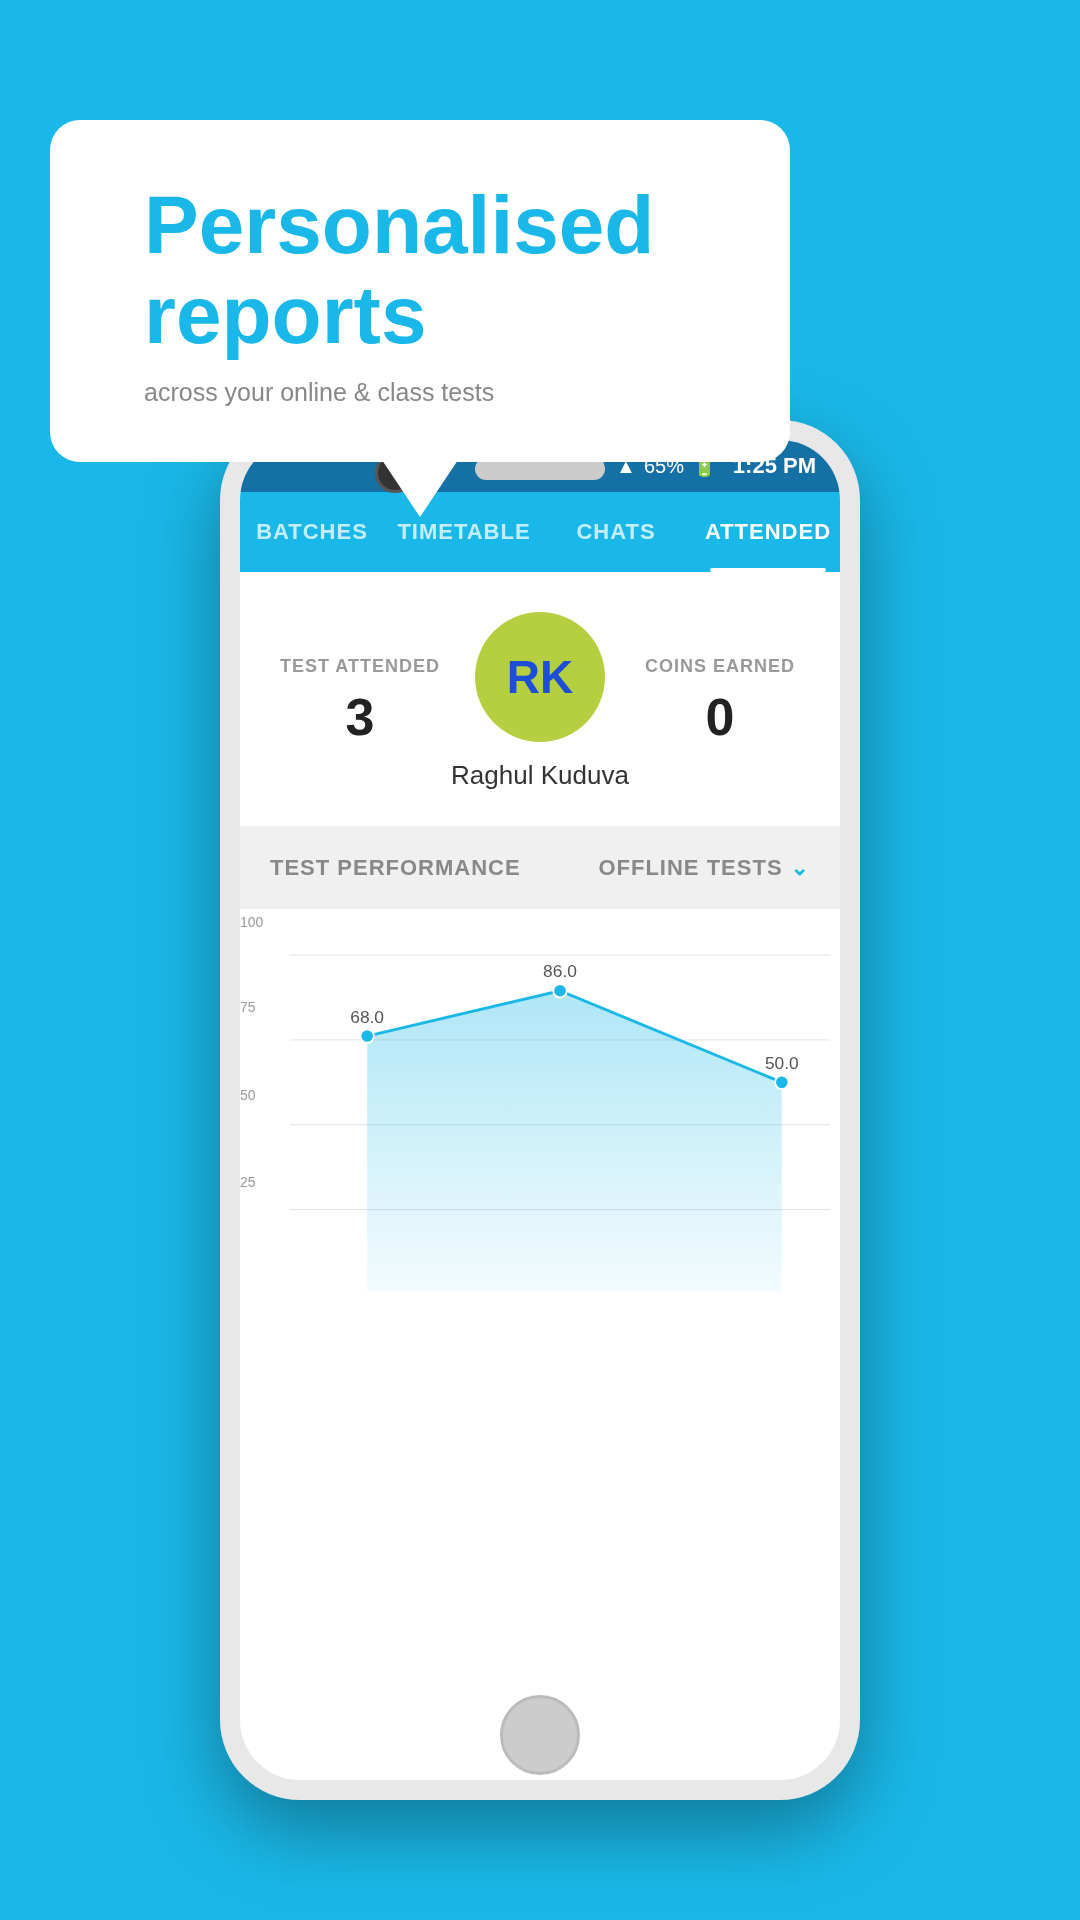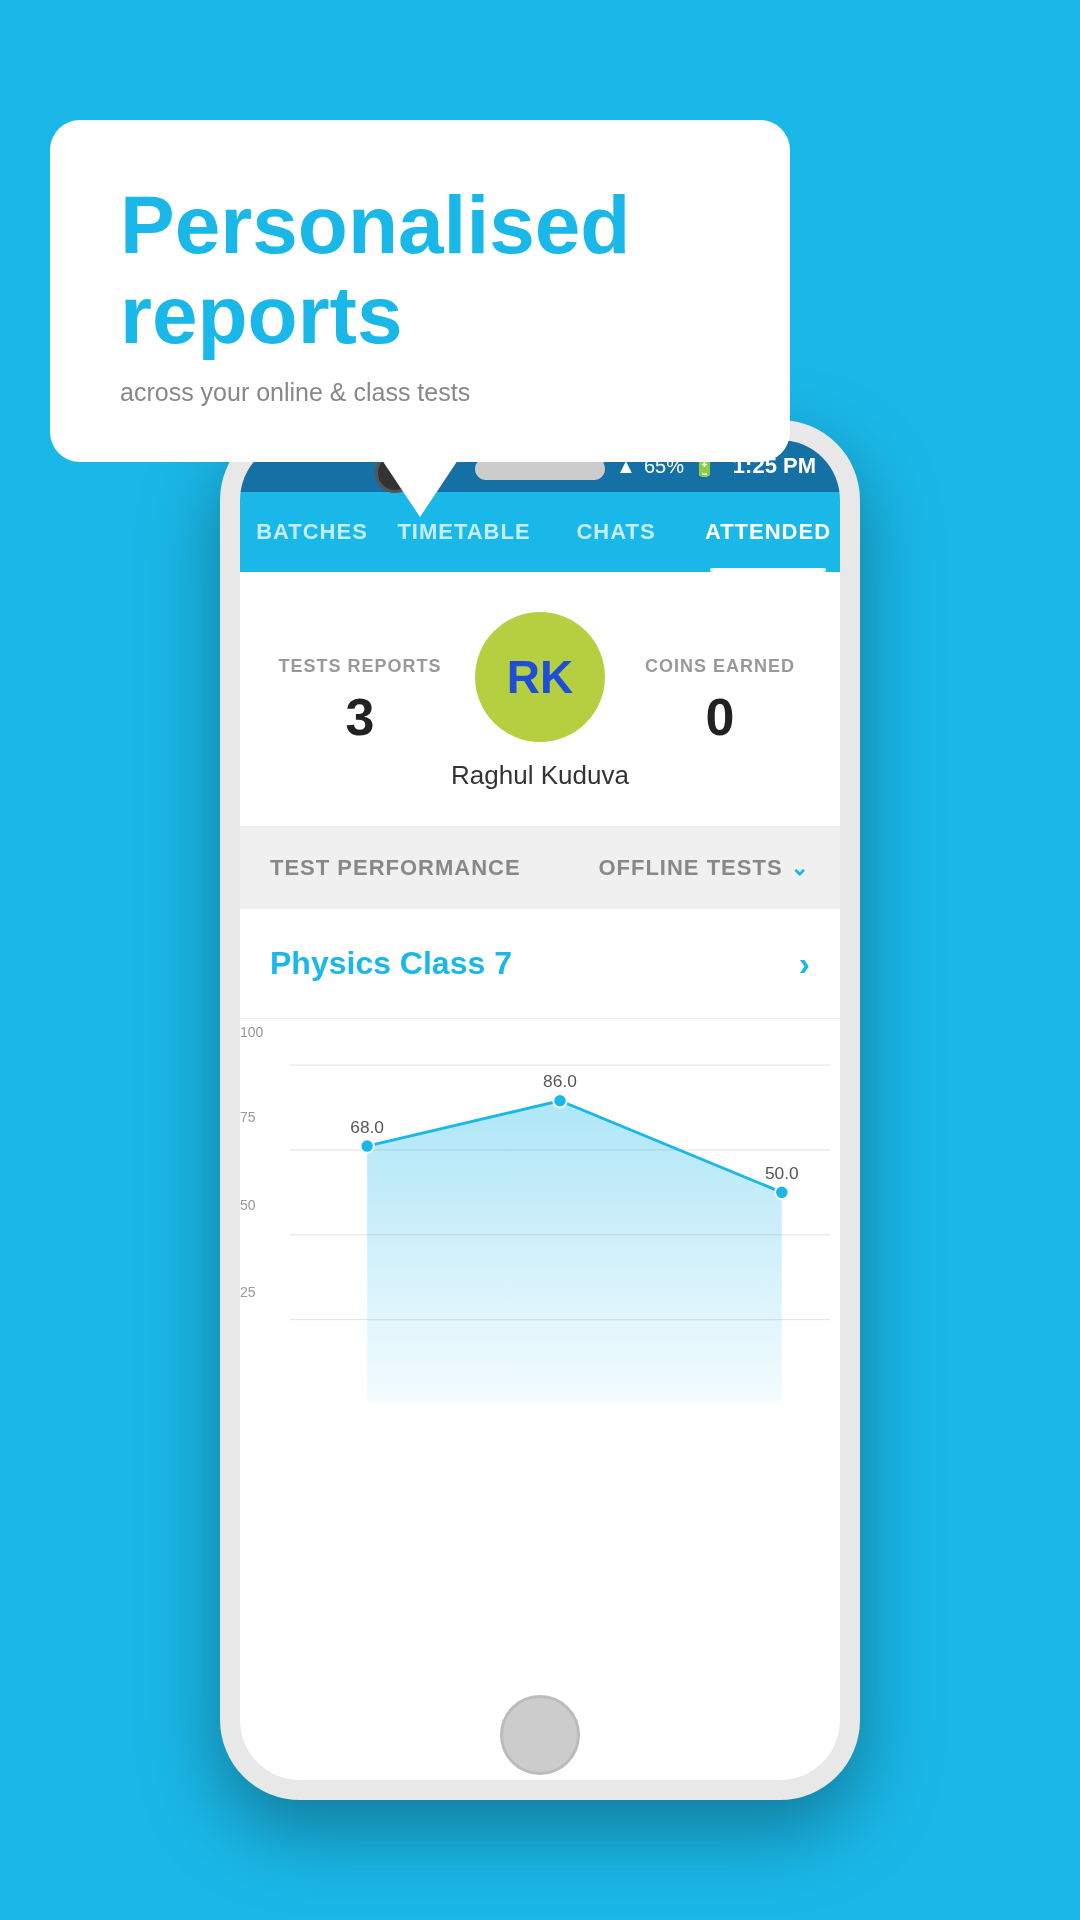--- a/index.html
+++ b/index.html
@@ -14,21 +14,21 @@
     }
 
     
     .speech-bubble {
       position: absolute;
       top: 120px;
       left: 50px;
       width: 740px;
       background: white;
       border-radius: 30px;
-      padding: 60px 70px 55px 70px;
+      padding: 60px 70px 55px 94px;
       z-index: 10;
     }
     .speech-bubble::after {
       content: '';
       position: absolute;
       bottom: -55px;
       left: 50%;
       transform: translateX(-50%);
       width: 0;
       height: 0;
@@ -334,21 +334,21 @@
         <div class="nav-tab">
           <span>CHATS</span>
         </div>
         <div class="nav-tab active">
           <span>ATTENDED</span>
         </div>
       </div>
 
       <div class="profile-section">
         <div class="stat-block">
-          <div class="stat-label">TESTS REPORTS</div>
+          <div class="stat-label">TEST ATTENDED</div>
           <div class="stat-value">3</div>
         </div>
         <div class="avatar-block">
           <div class="avatar-circle">
             <span>RK</span>
           </div>
           <div class="avatar-name">Raghul Kuduva</div>
         </div>
         <div class="stat-block">
           <div class="stat-label">COINS EARNED</div>
@@ -357,24 +357,20 @@
       </div>
 
       <div class="performance-bar">
         <div class="perf-label">TEST PERFORMANCE</div>
         <div class="offline-btn">
           <span>OFFLINE TESTS</span>
           <span class="chevron-down">⌄</span>
         </div>
       </div>
 
-      <div class="physics-row">
-        <div class="physics-label">Physics Class 7</div>
-        <div class="chevron-right">›</div>
-      </div>
 
       <div class="chart-area">
         
         <span class="y-axis-label" style="top: 5px;">100</span>
         <span class="y-axis-label" style="top: 90px;">75</span>
         <span class="y-axis-label" style="top: 178px;">50</span>
         <span class="y-axis-label" style="top: 265px; text-align: center;">25</span>
 
         <svg class="chart-svg" viewBox="0 0 560 360" preserveAspectRatio="xMidYMid meet">
 

